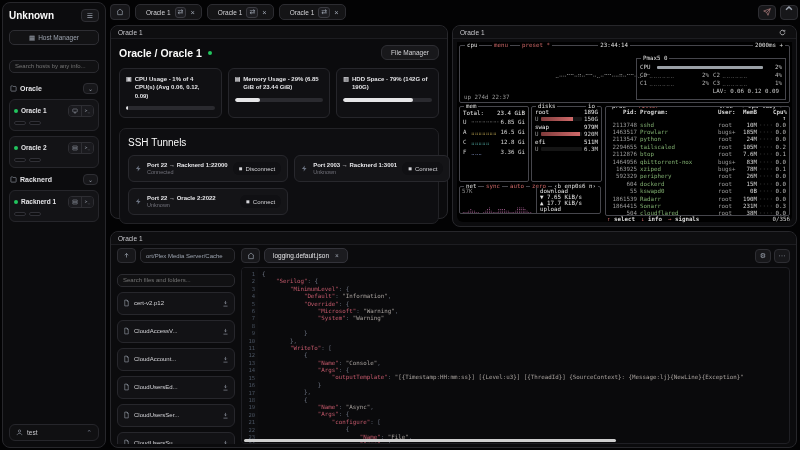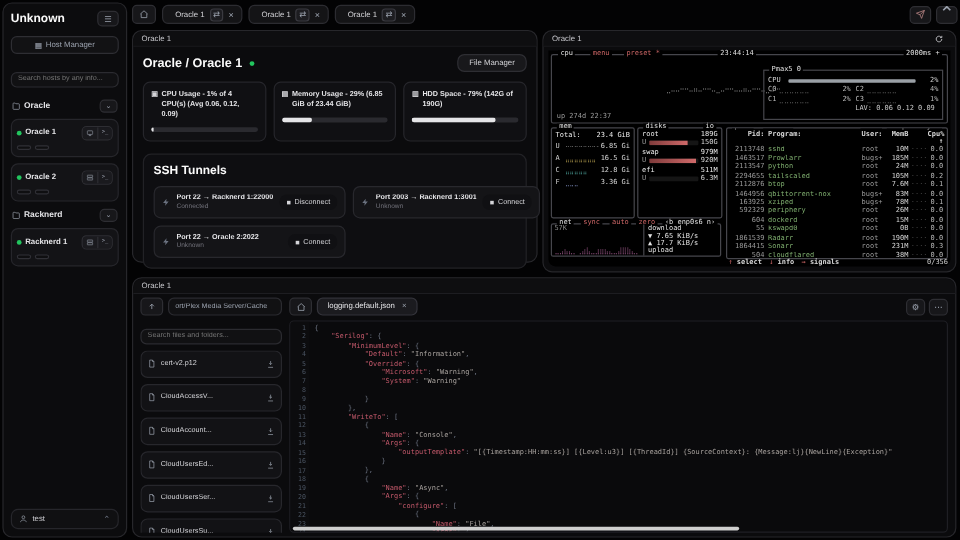--- a/index.html
+++ b/index.html
@@ -51,21 +51,21 @@
 .sp-row1{display:flex;align-items:center;justify-content:space-between}
 .sp-title{font-size:10.5px;font-weight:bold;color:#fafafa;display:flex;gap:6px;align-items:center}
 .fm-btn{height:15px;padding:0 9px;font-size:6.5px;border:1px solid #2e2e33;border-radius:6px;background:#18181b;color:#d4d4d8;display:flex;align-items:center;cursor:pointer}
 .stats{display:flex;gap:6px;margin-top:8px}
 .stat{flex:1;background:#101013;border:1px solid #26262b;border-radius:6px;padding:6px 6px 7px}
 .stat-label{font-size:6px;font-weight:bold;color:#e4e4e7;line-height:1.4;display:flex;gap:3px;align-items:flex-start}
 .stat-icon{font-size:6px;color:#d4d4d8;flex:none}
 .track{height:4px;background:#2a2a2f;border-radius:2px;margin-top:6px;overflow:hidden}
 .fill{height:100%;background:#e5e5e7;border-radius:2px}
 .tunnels{background:#0e0e11;border:1px solid #222226;border-radius:7px;padding:8px;margin-top:10px}
-.tn-title{font-size:10px;font-weight:bold;color:#fafafa;margin-bottom:7px}
+.tn-title{font-size:10px;font-weight:normal;color:#fafafa;margin-bottom:7px}
 .tn-grid{display:grid;grid-template-columns:1fr 1fr;gap:6px}
 .tn-card{height:27px;border-radius:6px;display:flex;align-items:center;padding:0 6px;gap:5px;background:#141417;border:1px solid #28282d;cursor:pointer}
 .tn-icon{color:#6b7280;flex:none}
 .tn-mid{flex:1;min-width:0}
 .tn-route{font-size:6px;font-weight:bold;color:#e4e4e7;white-space:nowrap;overflow:hidden}
 .tn-status{font-size:5.5px;color:#71717a;margin-top:1px}
 .tn-btn{height:13px;border-radius:6px;padding:0 6px;display:flex;align-items:center;gap:3px;font-size:6px;background:#101013;flex:none;cursor:pointer}
 .bicon{font-size:4.5px}
 .sp-footer{font-size:6px;color:#9ca3af;margin-top:9px}
 .link{color:#60a5fa;cursor:pointer}

